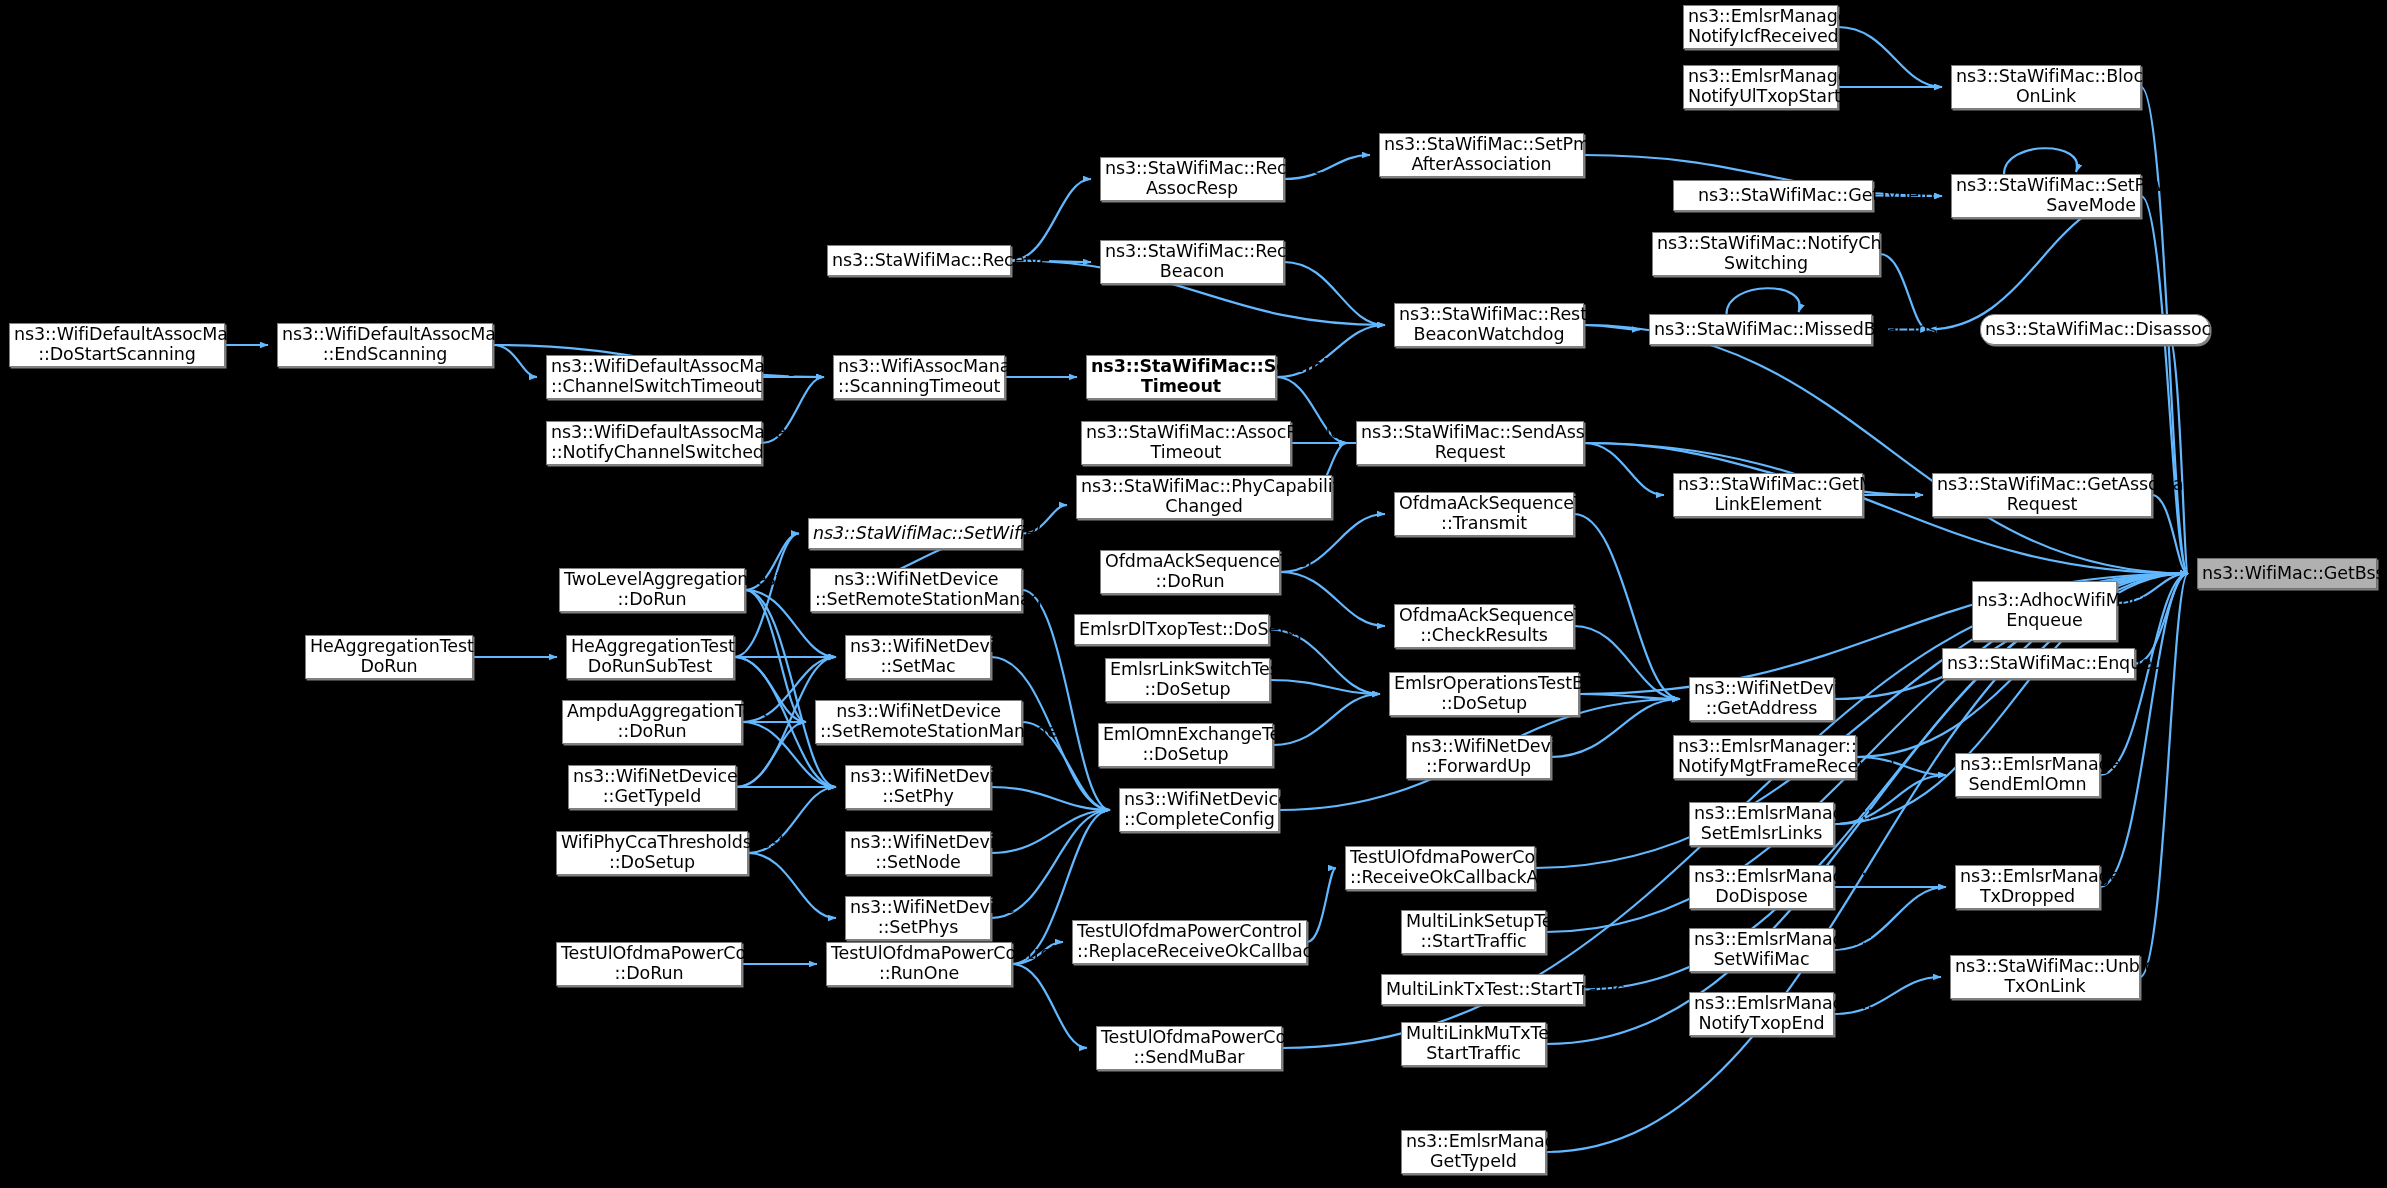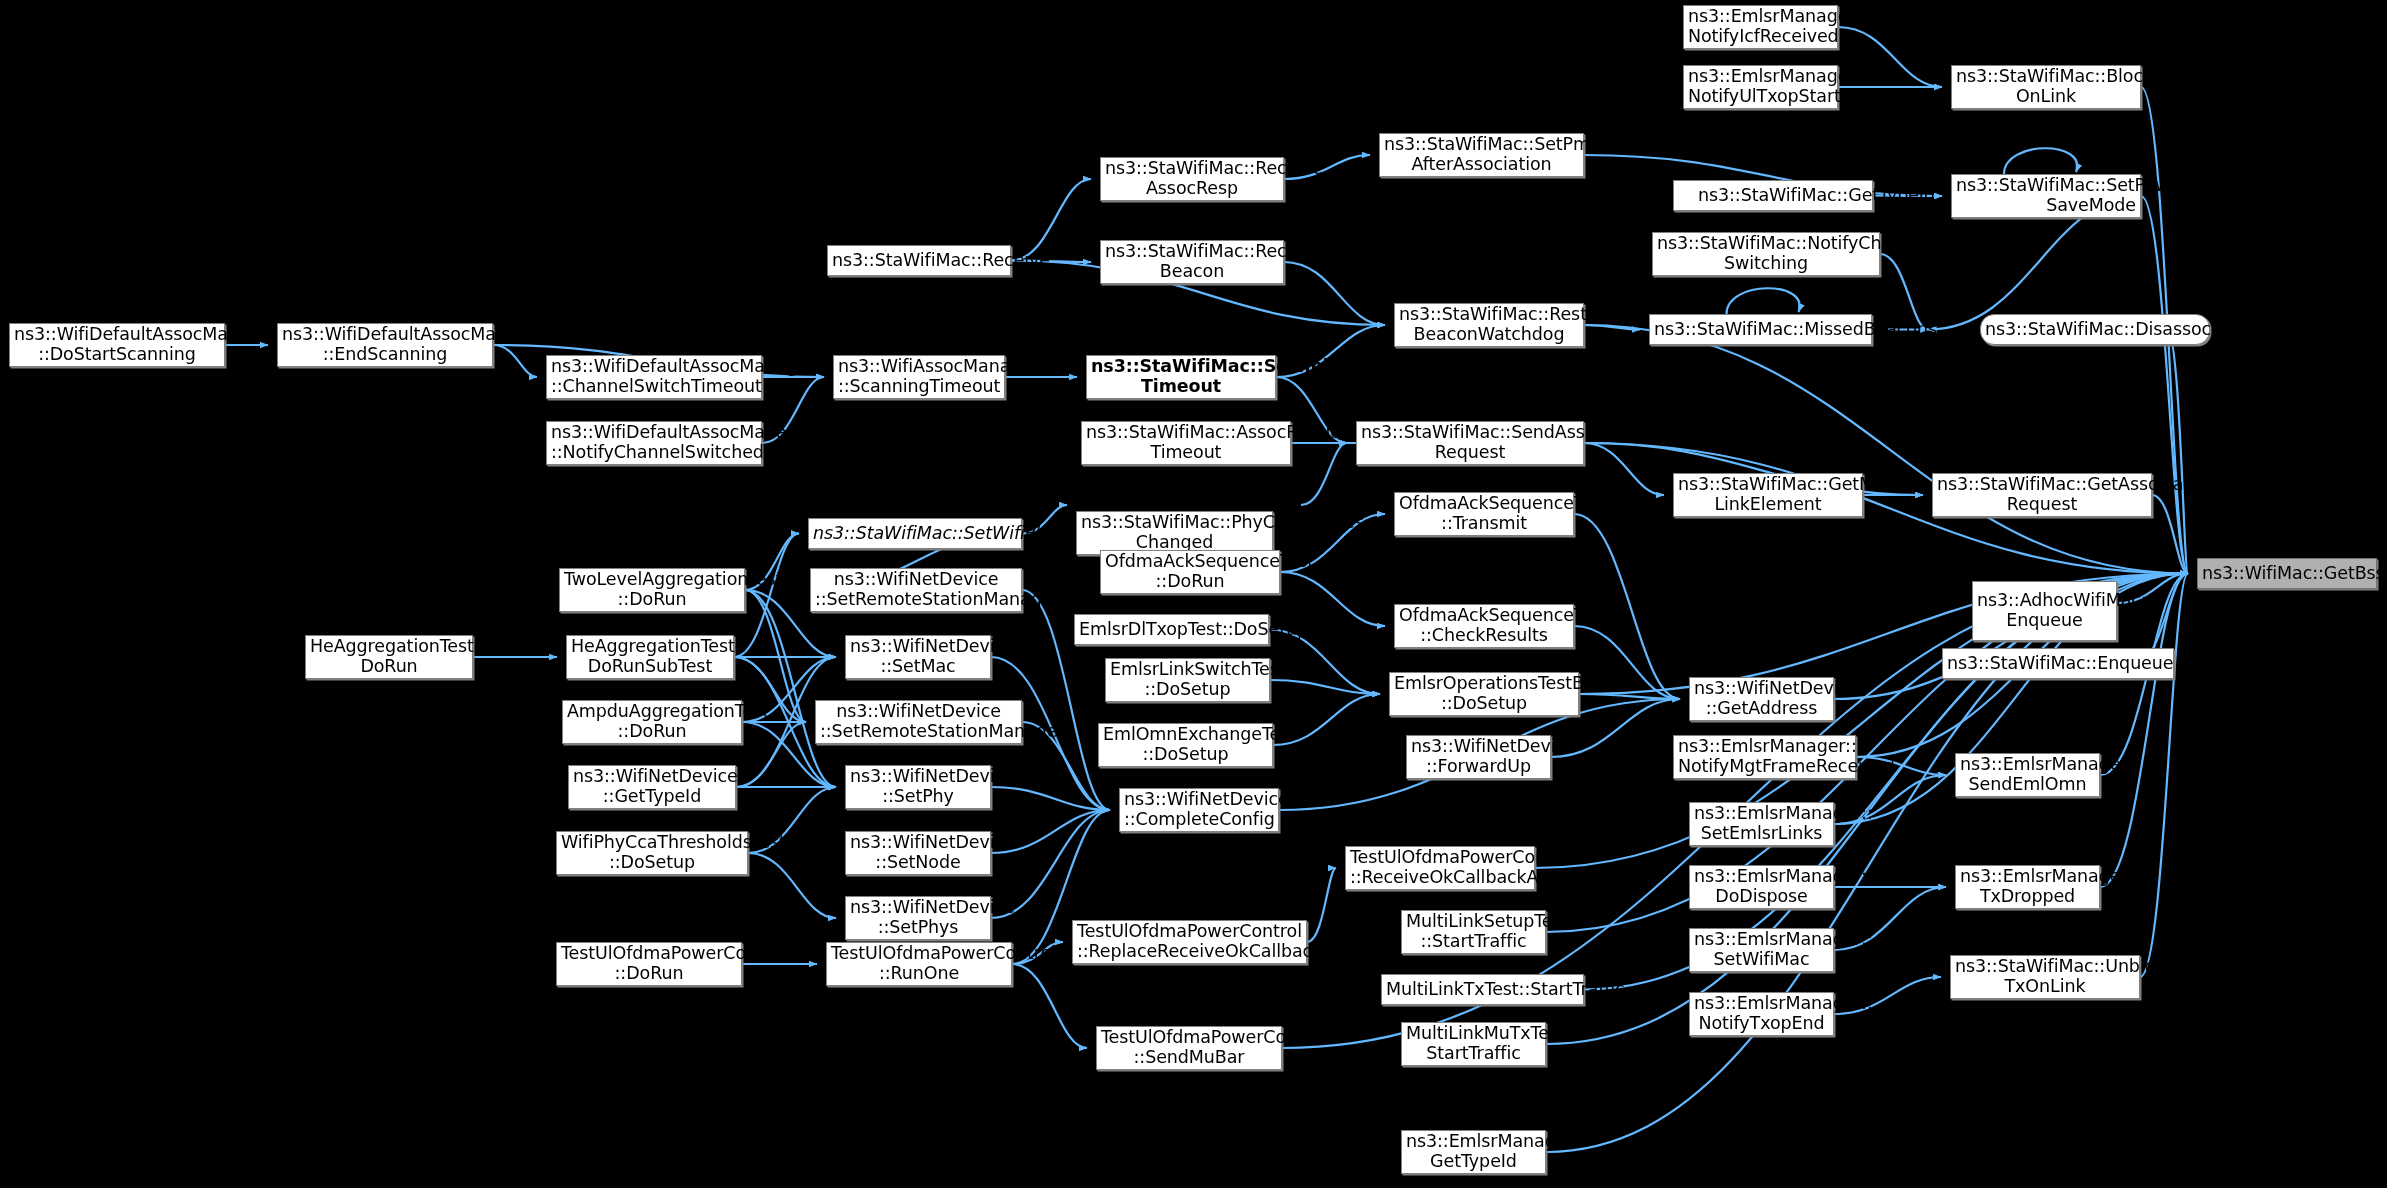--- a/index.html
+++ b/index.html
@@ -163,21 +163,21 @@
       <div class="node" style="left: 1086px; top: 355px; width: 190px; height: 44px; font-weight: bold;"><span>ns3::StaWifiMac::Scanning
 Timeout</span></div>
       <div class="node" style="left: 1394px; top: 303px; width: 190px; height: 44px;"><span>ns3::StaWifiMac::Restart
 BeaconWatchdog</span></div>
       <div class="node" style="left: 1379px; top: 133px; width: 205px; height: 44px;"><span>ns3::StaWifiMac::SetPmMode
 AfterAssociation</span></div>
       <div class="node" style="left: 1081px; top: 421px; width: 210px; height: 44px;"><span>ns3::StaWifiMac::AssocRequest
 Timeout</span></div>
       <div class="node" style="left: 1356px; top: 421px; width: 228px; height: 44px;"><span>ns3::StaWifiMac::SendAssociation
 Request</span></div>
-      <div class="node" style="left: 1076px; top: 511px; width: 197px; height: 44px;"><span>ns3::StaWifiMac::PhyCapabilities
+      <div class="node" style="left: 1076px; top: 475px; width: 256px; height: 44px;"><span>ns3::StaWifiMac::PhyCapabilities
 Changed</span></div>
       <div class="node" style="left: 808px; top: 518px; width: 214px; height: 31px; font-style: italic;"><span>ns3::StaWifiMac::SetWifiPhys</span></div>
       <div class="node" style="left: 810px; top: 568px; width: 212px; height: 44px;"><span>ns3::WifiNetDevice
 ::SetRemoteStationManagers</span></div>
       <div class="node" style="left: 559px; top: 568px; width: 186px; height: 44px;"><span>TwoLevelAggregationTest
 ::DoRun</span></div>
       <div class="node" style="left: 305px; top: 635px; width: 168px; height: 44px;"><span>HeAggregationTest::
 DoRun</span></div>
       <div class="node" style="left: 566px; top: 635px; width: 168px; height: 44px;"><span>HeAggregationTest::
 DoRunSubTest</span></div>
@@ -248,21 +248,21 @@
       <div class="node" style="left: 1955px; top: 865px; width: 145px; height: 44px;"><span>ns3::EmlsrManager::
 TxDropped</span></div>
       <div class="node" style="left: 1950px; top: 955px; width: 190px; height: 44px;"><span>ns3::StaWifiMac::Unblock
 TxOnLink</span></div>
       <div class="node" style="left: 1673px; top: 473px; width: 190px; height: 44px;"><span>ns3::StaWifiMac::GetMulti
 LinkElement</span></div>
       <div class="node" style="left: 1932px; top: 473px; width: 220px; height: 44px;"><span>ns3::StaWifiMac::GetAssociation
 Request</span></div>
       <div class="node" style="left: 1972px; top: 581px; width: 145px; height: 60px;"><span>ns3::AdhocWifiMac::
 Enqueue</span></div>
-      <div class="node" style="left: 1942px; top: 648px; width: 232px; height: 31px;"><span>ns3::StaWifiMac::Enqueue</span></div>
+      <div class="node" style="left: 1942px; top: 648px; width: 193px; height: 31px;"><span>ns3::StaWifiMac::Enqueue</span></div>
       <div class="node" style="left: 1649px; top: 314px; width: 223px; height: 31px;"><span>ns3::StaWifiMac::MissedBeacons</span></div>
       <div class="node" style="left: 1980px; top: 314px; width: 230px; height: 31px; border-radius: 14px;"><span>ns3::StaWifiMac::Disassociated</span></div>
       <div class="node" style="left: 1652px; top: 232px; width: 228px; height: 44px;"><span>ns3::StaWifiMac::NotifyChannel
 Switching</span></div>
       <div class="node" style="left: 1951px; top: 174px; width: 190px; height: 44px; text-align: right;"><span>ns3::StaWifiMac::SetPower
 SaveMode</span></div>
       <div class="node" style="left: 1673px; top: 180px; width: 200px; height: 31px; padding-left: 24px;"><span>ns3::StaWifiMac::GetTypeId</span></div>
       <div class="node" style="left: 1683px; top: 5px; width: 155px; height: 44px;"><span>ns3::EmlsrManager::
 NotifyIcfReceived</span></div>
       <div class="node" style="left: 1683px; top: 65px; width: 155px; height: 44px;"><span>ns3::EmlsrManager::

